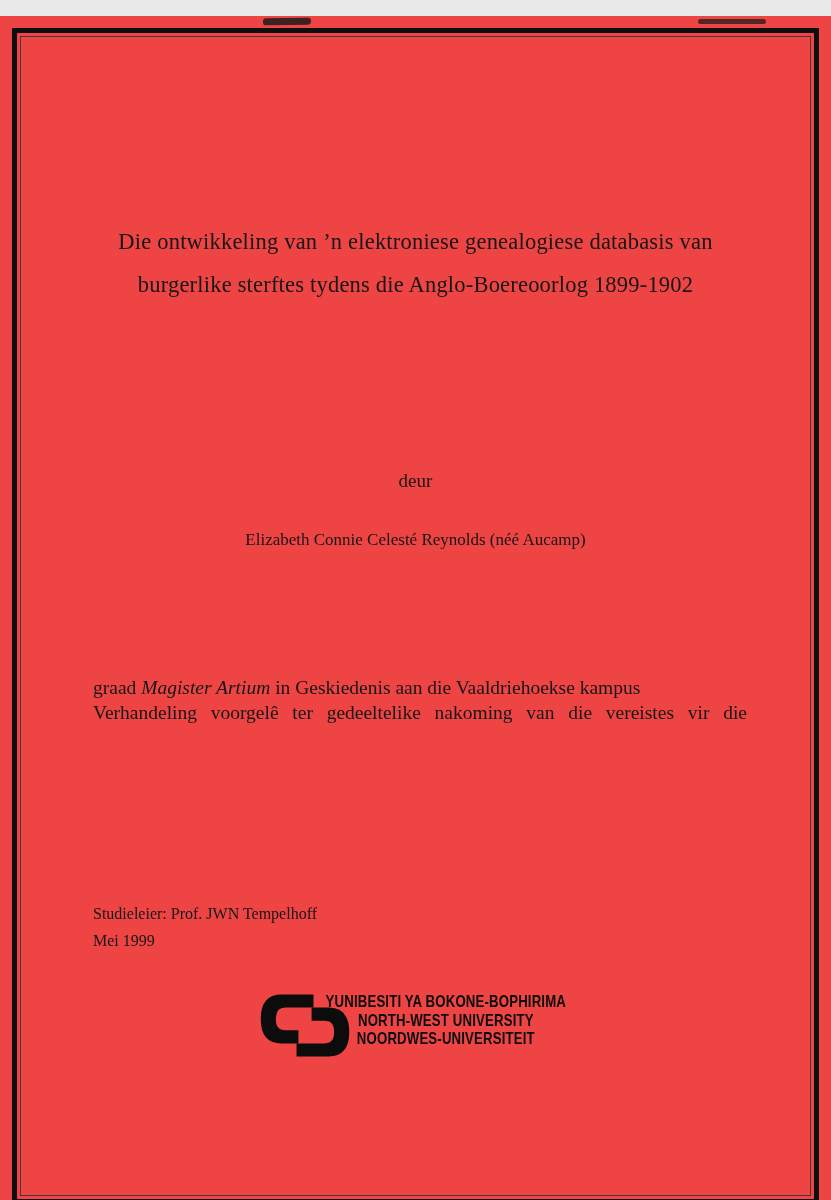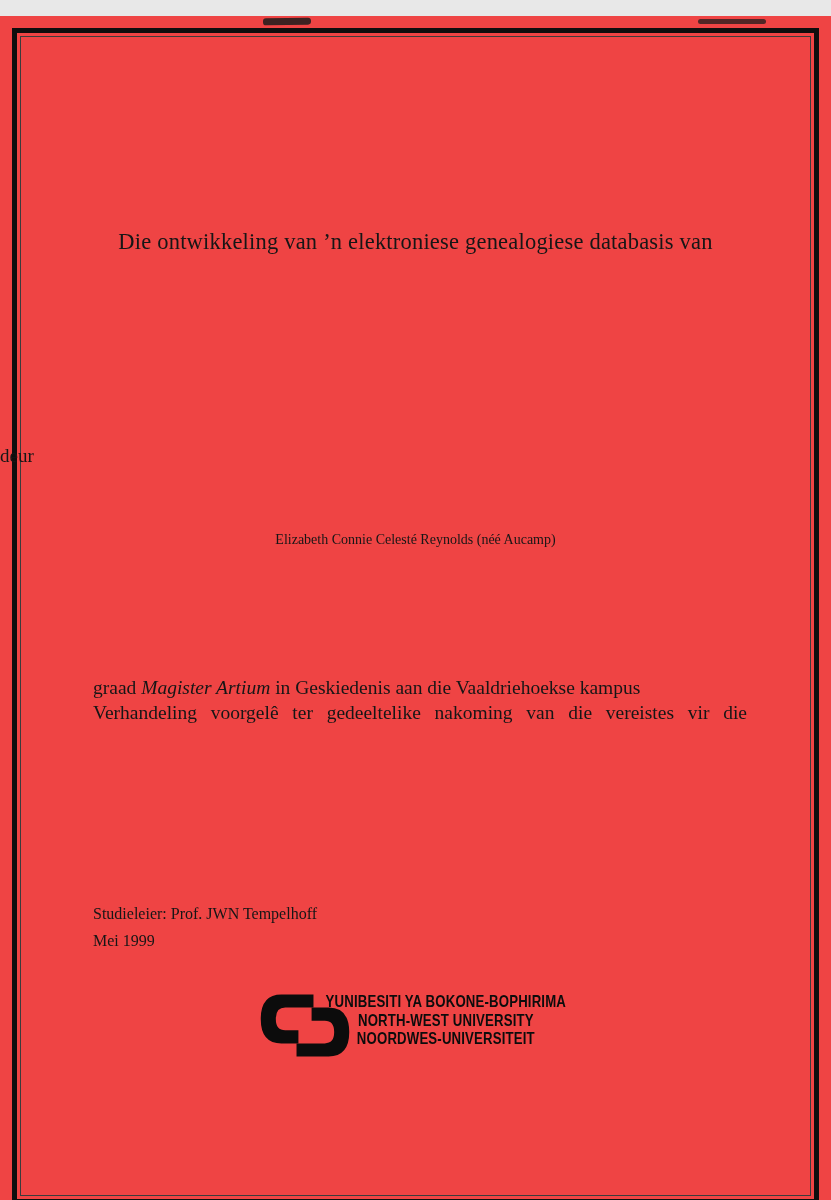--- a/index.html
+++ b/index.html
@@ -43,32 +43,32 @@
     font-size: 22.5px;
     font-weight: 400;
     line-height: 43px;
     text-align: center;
     letter-spacing: 0.2px;
   }
   .title .tl { display: block; }
 
   .byline {
     position: absolute;
-    top: 427px;
+    top: 452px;
     left: 0; right: 0;
-    text-align: left;
+    text-align: center;
     font-size: 19px;
     line-height: 26px;
   }
   .author {
     position: absolute;
     top: 509px;
     left: 0; right: 0;
     text-align: center;
-    font-size: 14px;
+    font-size: 17px;
     line-height: 30px;
   }
 
   .declaration {
     position: absolute;
     top: 660px;
     left: 93px;
     width: 654px;
     font-size: 19.5px;
     line-height: 24.5px;
@@ -115,20 +115,21 @@
 
 <div class="page">
 
   <div class="frame-outer"></div>
   <div class="frame-inner"></div>
   <div class="artifact a1"></div>
   <div class="artifact a2"></div>
 
   <h1 class="title">
     <span class="tl">Die ontwikkeling van ’n elektroniese genealogiese databasis van</span>
+    <span class="tl">burgerlike sterftes tydens die Anglo-Boereoorlog 1899-1902</span>
   </h1>
 
   <div class="byline">deur</div>
 
   <div class="author">Elizabeth Connie Celesté Reynolds (néé Aucamp)</div>
 
   <div class="declaration">
     <span class="decl-line"><span>graad </span><em>Magister Artium</em><span> in Geskiedenis aan die Vaaldriehoekse kampus</span></span>
     <span class="decl-line justify">Verhandeling voorgelê ter gedeeltelike nakoming van die vereistes vir die</span>
   </div>

